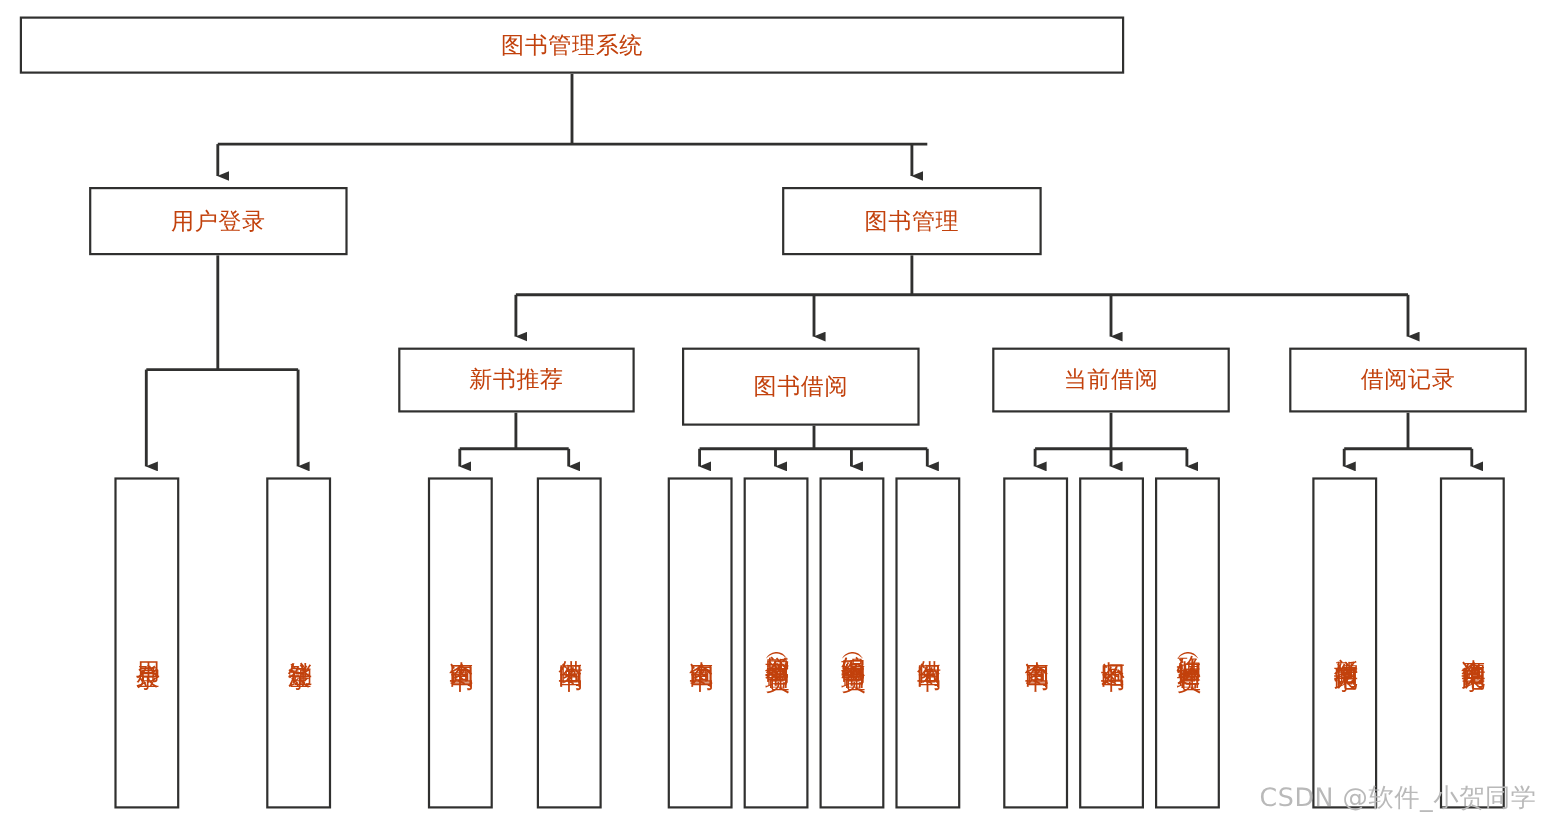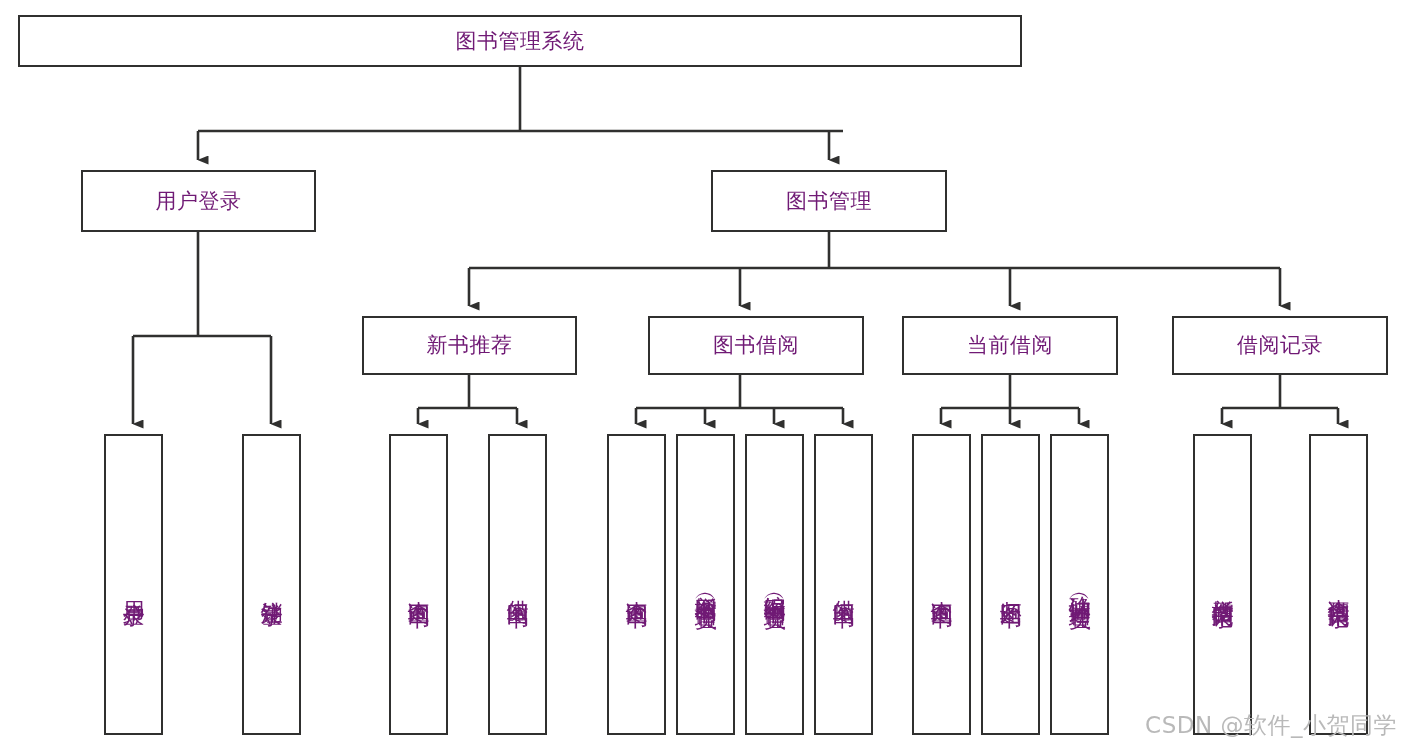--- a/index.html
+++ b/index.html
@@ -27,21 +27,21 @@
   }
   
   .node {
     position: absolute;
     box-sizing: border-box;
     border: 2px solid #30302f;
     background: #ffffff;
     display: flex;
     align-items: center;
     justify-content: center;
-    color: #701a75;
+    color: #c2410c;
   }
   .node .lbl {
     display: block;
     text-align: center;
     line-height: 1.18;
     white-space: nowrap;
   }
   
   .node.horiz .lbl {
     font-size: 21px;
@@ -141,21 +141,21 @@
   </div>
 
   <div class="node horiz" style="left:362px; top:316px; width:215px; height:59px;">
     <span class="lbl">新书推荐</span>
   </div>
 
   <div class="node horiz" style="left:711px; top:170px; width:236px; height:62px;">
     <span class="lbl">图书管理</span>
   </div>
 
-  <div class="node horiz" style="left:648px; top:316px; width:216px; height:59px;font-family:Liberation Serif, serif;">
+  <div class="node horiz" style="left:620px; top:316px; width:216px; height:71px;font-family:Liberation Serif, serif;">
     <span class="lbl">图书借阅</span>
   </div>
 
   <div class="node horiz" style="left:1172px; top:316px; width:216px; height:59px;">
     <span class="lbl">借阅记录</span>
   </div>
 
   <div class="node horiz" style="left:902px; top:316px; width:216px; height:59px;">
     <span class="lbl">当前借阅</span>
   </div>

